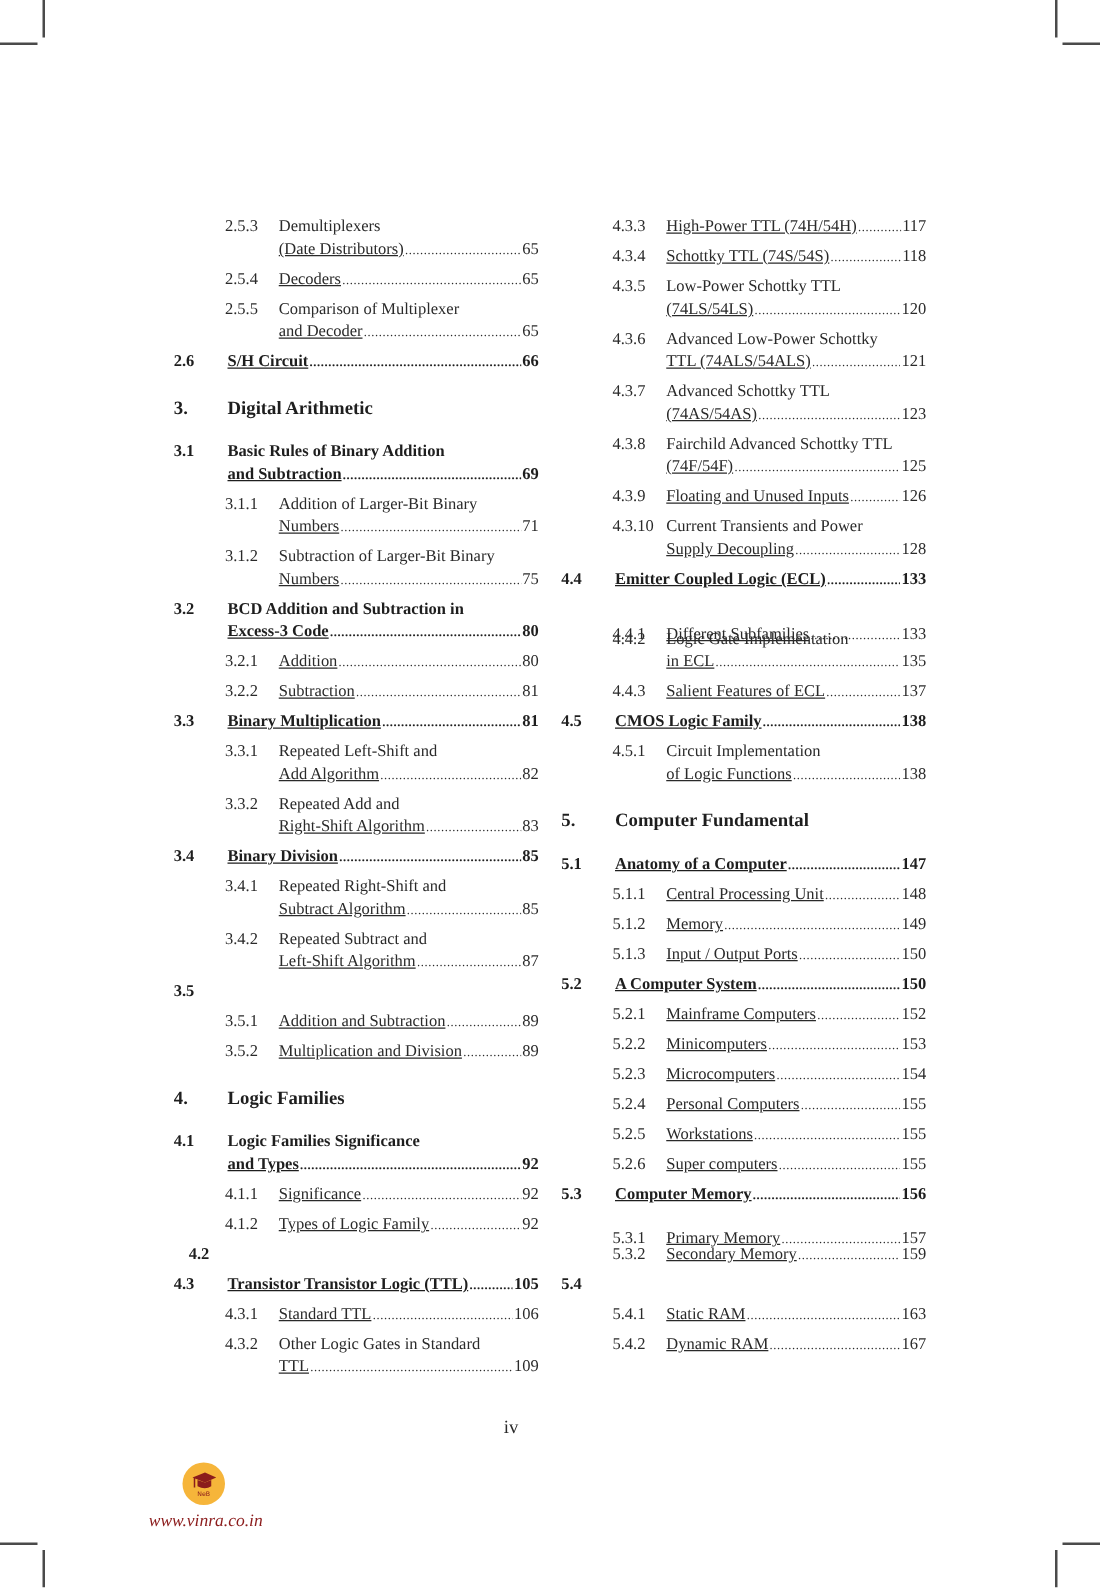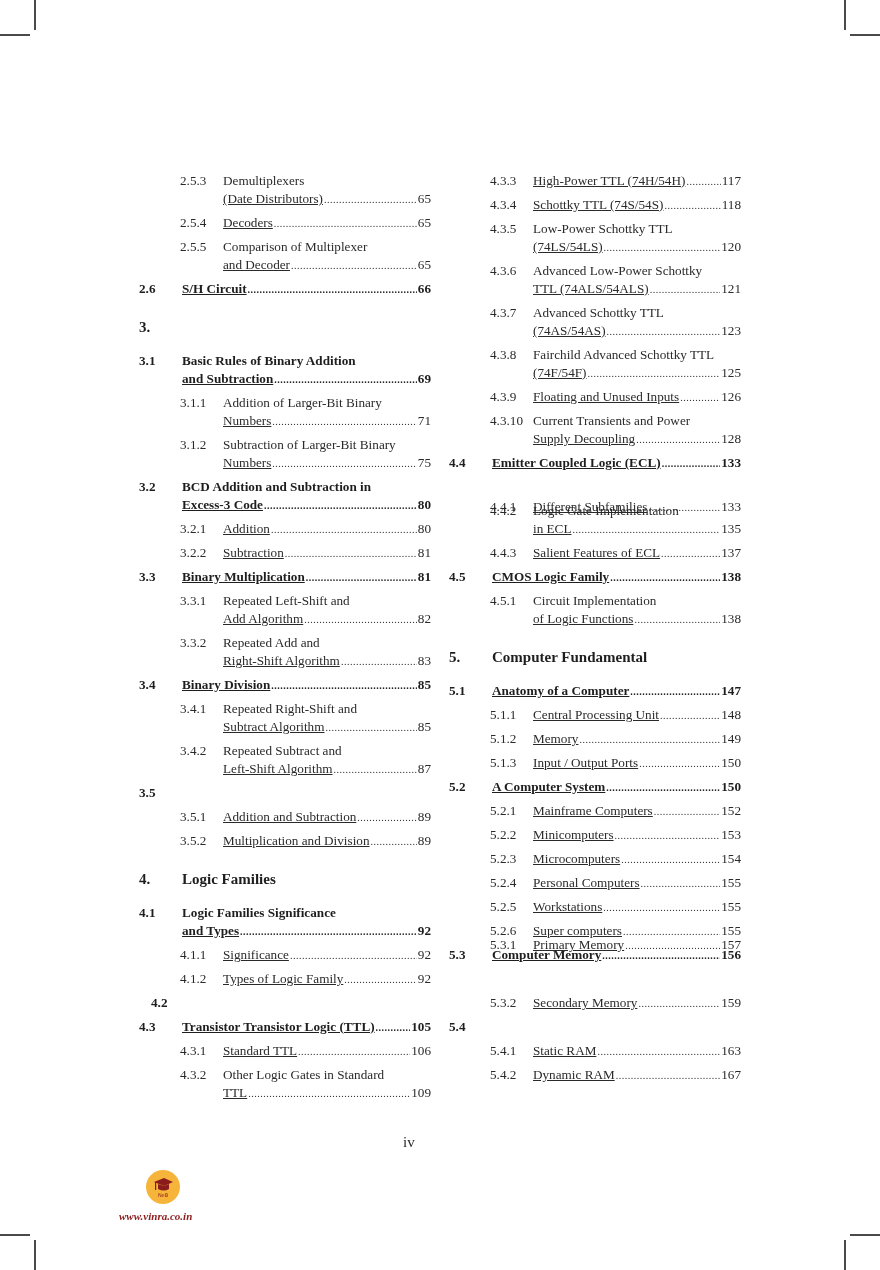--- a/index.html
+++ b/index.html
@@ -22,21 +22,21 @@
   .main, .chapter { font-weight: bold; color: #1e1e1e; }
   .chapter { font-size: 15px; }
   .line { display: flex; align-items: baseline; white-space: nowrap; }
   .line .t { flex: 0 0 auto; text-decoration: underline; }
   .line .dots { flex: 1 1 auto; overflow: hidden; white-space: nowrap; margin: 0 1px; letter-spacing: 0.5px; font-size: 10px; }
   .line .dots::after { content: "........................................................................................................................................................................"; }
   .line .pg { flex: 0 0 auto; }
   .page-number { position: absolute; left: 403px; top: 1134px; font-size: 15px; color: #2a2a2a; }
   .logo { position: absolute; left: 146px; top: 1170px; width: 34px; height: 34px; border-radius: 50%; background: #f6b53a; }
   .logo svg { position: absolute; left: 5px; top: 5px; }
-  .site { position: absolute; left: 119px; top: 1210px; font-size: 11px; font-weight: bold; font-style: italic; color: #8b1c1c; }
+  .site { position: absolute; left: 119px; top: 1210px; font-size: 14px; font-weight: normal; font-style: italic; color: #8b1c1c; }
 </style>
 </head>
 <body>
 
 <div class="crop" style="left:34px;top:0;width:2px;height:30px;"></div>
 <div class="crop" style="left:0;top:34px;width:30px;height:2px;"></div>
 <div class="crop" style="left:844px;top:0;width:2px;height:30px;"></div>
 <div class="crop" style="left:850px;top:34px;width:30px;height:2px;"></div>
 <div class="crop" style="left:0;top:1234px;width:30px;height:2px;"></div>
 <div class="crop" style="left:34px;top:1240px;width:2px;height:30px;"></div>
@@ -81,20 +81,21 @@
       <div class="title">
         <div class="line">
           <span class="t">S/H Circuit</span>
           <span class="dots"></span>
           <span class="pg">66</span>
         </div>
       </div>
     </div>
     <div class="entry chapter" style="top: 318px;">
       <span class="num">3.</span>
+      <div class="title">Digital Arithmetic</div>
     </div>
     <div class="entry main" style="top: 352px;">
       <span class="num">3.1</span>
       <div class="title">
         <div>Basic Rules of Binary Addition</div>
         <div class="line">
           <span class="t">and Subtraction</span>
           <span class="dots"></span>
           <span class="pg">69</span>
         </div>
@@ -575,21 +576,21 @@
     <div class="entry main" style="top: 946px;">
       <span class="num">5.3</span>
       <div class="title">
         <div class="line">
           <span class="t">Computer Memory</span>
           <span class="dots"></span>
           <span class="pg">156</span>
         </div>
       </div>
     </div>
-    <div class="entry sub" style="top: 936px;">
+    <div class="entry sub" style="top: 981px;">
       <span class="num">5.3.1</span>
       <div class="title">
         <div class="line">
           <span class="t">Primary Memory</span>
           <span class="dots"></span>
           <span class="pg">157</span>
         </div>
       </div>
     </div>
     <div class="entry sub" style="top: 994px;">

